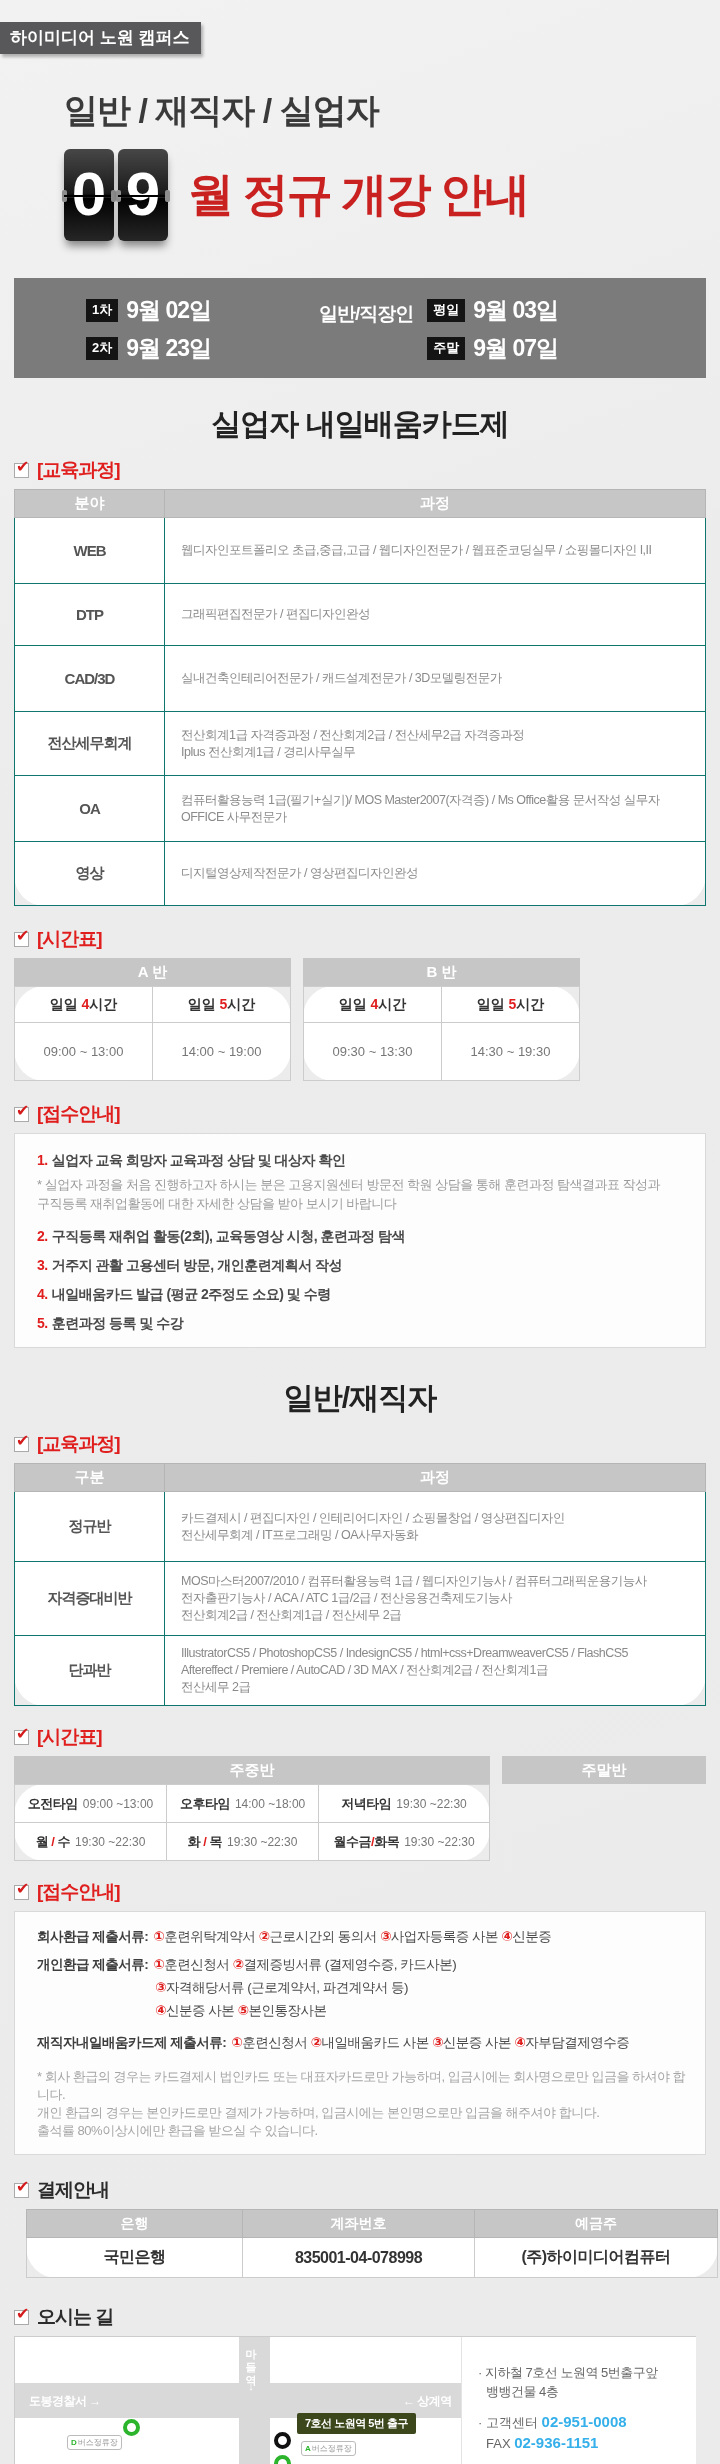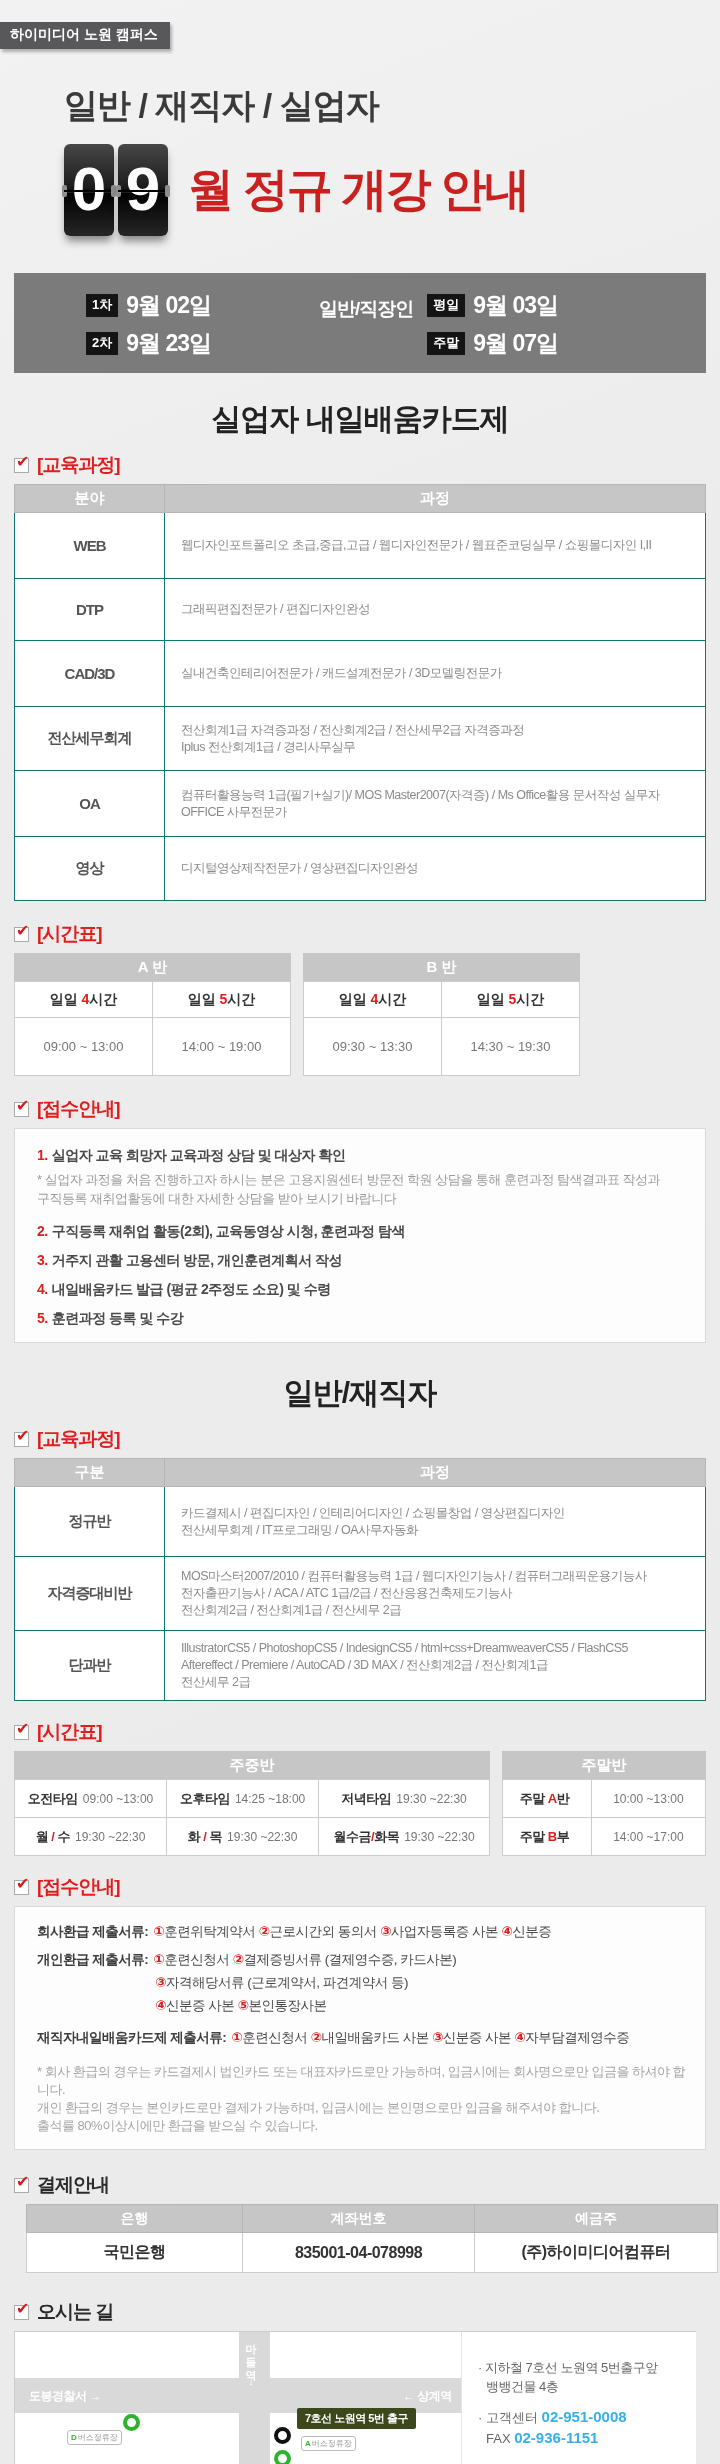--- a/index.html
+++ b/index.html
@@ -3,21 +3,21 @@
 <meta charset="utf-8">
 <style>
   * { box-sizing: border-box; margin: 0; padding: 0; }
   html,body { background:#e4e4e4; }
   body { font-family: "Liberation Sans", "DejaVu Sans", sans-serif; }
   .page { position:relative; width:720px; height:2464px; margin:0 auto;
           background:linear-gradient(160deg,#f2f2f2 0%,#ececec 30%,#ebebeb 100%); overflow:hidden; }
 
   
   .campus-badge { display:inline-block; margin-top:22px; background:#58585a; color:#fff;
-                  font-size:14px; font-weight:bold; padding:4px 12px 5px 10px;
+                  font-size:17px; font-weight:bold; padding:4px 12px 5px 10px;
                   box-shadow:2px 3px 3px rgba(0,0,0,.28); }
   .audience { margin:34px 0 0 64px; font-size:34px; font-weight:bold; color:#3a3a3a; letter-spacing:-1px; }
   .clock-row { display:flex; align-items:center; margin:12px 0 0 64px; height:98px; }
   .flip { position:relative; width:50px; height:92px; margin-right:4px; border-radius:6px;
           background:linear-gradient(180deg,#474747 0%,#1b1b1b 48%,#000 52%,#262626 100%);
           box-shadow:0 7px 8px -2px rgba(0,0,0,.45);
           color:#fff; font-size:62px; font-weight:bold; text-align:center; line-height:90px; }
   .flip .split { position:absolute; left:0; right:0; top:50%; height:2px; background:#000;
                  box-shadow:0 1px 0 rgba(255,255,255,.12); }
   .flip::before, .flip::after { content:""; position:absolute; top:41px; width:5px; height:12px;
@@ -38,21 +38,21 @@
   
   .section-title { text-align:center; font-size:30px; font-weight:bold; color:#222; letter-spacing:-1px; }
   .st1 { margin-top:26px; } .st2 { margin-top:30px; }
   .red-label { display:flex; align-items:center; margin:12px 0 6px 14px;
                color:#e01e1e; font-size:19px; font-weight:bold; letter-spacing:-1px; }
   .black-label { color:#2b2b2b; }
   .checkbox { position:relative; width:15px; height:15px; background:#fff; border:1px solid #aaa; margin-right:8px; }
   .checkbox::after { content:"\2714"; position:absolute; left:1px; top:-7px; color:#d41c1c; font-size:16px; font-weight:bold; }
 
   
-  table { border-collapse:collapse; }
+  table { border-collapse:collapse;border-radius:31px; }
   .course-table { width:692px; margin:0 14px; background:#fff; }
   .course-table th { background:#c6c6c6; color:#fff; font-size:15px; font-weight:bold; height:28px;
                      border:1px solid #b5b5b5; }
   .course-table td { border:1px solid #0f766e; }
   .course-table .cat { width:150px; text-align:center; font-size:15px; font-weight:bold; color:#555; letter-spacing:-1px; }
   .course-table .courses { padding:8px 16px; font-size:12.5px; color:#8a8a8a; line-height:17px; letter-spacing:-0.5px; }
   tr.h66{height:66px} tr.h62{height:62px} tr.h64{height:64px} tr.h70{height:70px} tr.h74{height:74px}
 
   
   .tt-wrap { display:flex; gap:12px; margin:0 14px; }
@@ -313,45 +313,33 @@
     <span class="checkbox"></span>
     <span>[시간표]</span>
   </div>
   <div class="wk-wrap">
     <div class="wk">
       <div class="tt-title">주중반</div>
       <table>
         <tbody>
             <tr>
           <td><span class="cell-lbl">오전타임</span><span>09:00 ~13:00</span></td>
-          <td><span class="cell-lbl">오후타임</span><span>14:25 ~18:00</span></td>
+          <td><span class="cell-lbl">오후타임</span><span>14:00 ~18:00</span></td>
           <td><span class="cell-lbl">저녁타임</span><span>19:30 ~22:30</span></td>
         </tr>
         <tr>
           <td><span class="cell-lbl"><span>월</span><span class="rd"> / </span><span>수</span></span><span>19:30 ~22:30</span></td>
           <td><span class="cell-lbl"><span>화</span><span class="rd"> / </span><span>목</span></span><span>19:30 ~22:30</span></td>
           <td><span class="cell-lbl"><span>월수금</span><span class="rd">/</span><span>화목</span></span><span>19:30 ~22:30</span></td>
         </tr>
       </tbody>
         </table>
     </div>
     <div class="we">
       <div class="tt-title">주말반</div>
-      <table>
-        <tbody>
-            <tr>
-          <td><span class="cell-lbl"><span>주말 </span><span class="rd">A</span><span>반</span></span></td>
-          <td>10:00 ~13:00</td>
-        </tr>
-        <tr>
-          <td><span class="cell-lbl"><span>주말 </span><span class="rd">B</span><span>부</span></span></td>
-          <td>14:00 ~17:00</td>
-        </tr>
-      </tbody>
-        </table>
     </div>
   </div>
 
   <div class="red-label" style="margin-top:18px">
     <span class="checkbox"></span>
     <span>[접수안내]</span>
   </div>
   <div class="info-box">
     <div class="doc-line">
       <span class="doc-title">회사환급 제출서류:</span><span class="doc-num">①</span><span>훈련위탁계약서 </span><span class="doc-num">②</span><span>근로시간외 동의서 </span><span class="doc-num">③</span><span>사업자등록증 사본 </span><span class="doc-num">④</span><span>신분증</span>

